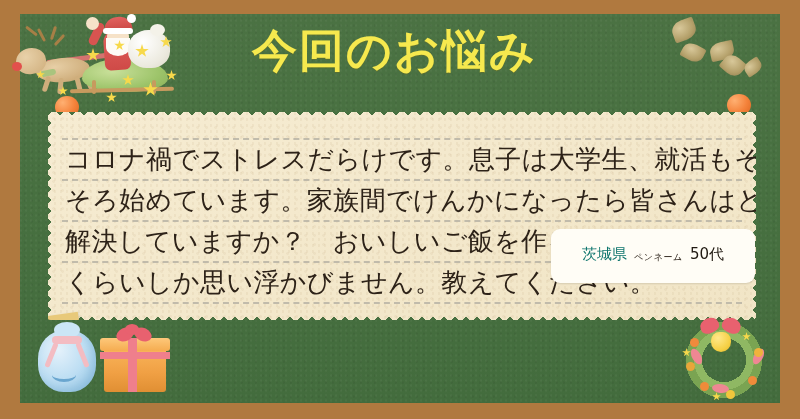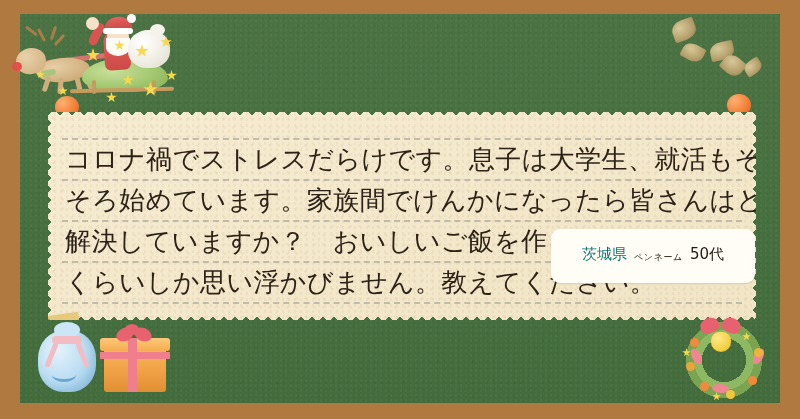--- a/index.html
+++ b/index.html
@@ -303,20 +303,21 @@
     <div class="star" style="left:135px;top:44px;width:14px;height:14px;"></div>
     <div class="star" style="left:160px;top:36px;width:12px;height:12px;"></div>
     <div class="star" style="left:122px;top:74px;width:12px;height:12px;"></div>
     <div class="star" style="left:143px;top:82px;width:15px;height:15px;"></div>
     <div class="star" style="left:166px;top:70px;width:11px;height:11px;"></div>
     <div class="star" style="left:106px;top:92px;width:11px;height:11px;"></div>
     <div class="star" style="left:58px;top:86px;width:10px;height:10px;"></div>
     <div class="star" style="left:36px;top:70px;width:9px;height:9px;"></div>
   </div>
 
+  <div class="title">今回のお悩み</div>
 
   <div class="dec" style="left:650px;top:10px;width:130px;height:90px;">
     <div class="leaf" style="left:22px;top:10px;width:24px;height:20px;transform:rotate(-20deg);"></div>
     <div class="leaf" style="left:32px;top:34px;width:22px;height:17px;transform:rotate(28deg);"></div>
     <div class="leaf" style="left:60px;top:32px;width:24px;height:18px;transform:rotate(-12deg);"></div>
     <div class="leaf" style="left:72px;top:46px;width:22px;height:19px;transform:rotate(40deg);"></div>
     <div class="leaf" style="left:94px;top:50px;width:18px;height:14px;transform:rotate(-34deg);"></div>
   </div>
 
   <div class="pin" style="left:54px;top:96px;">

